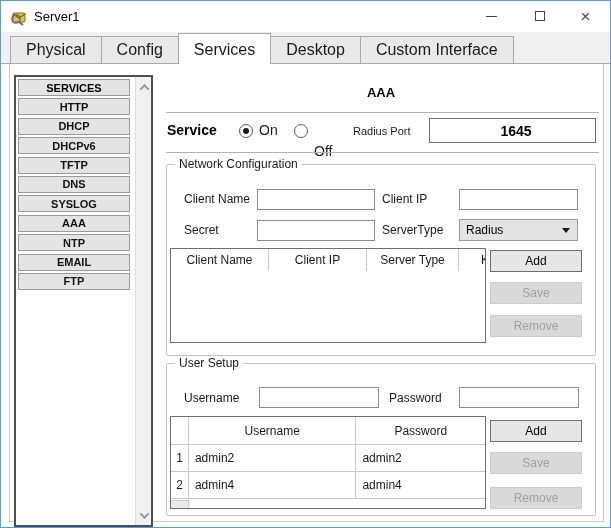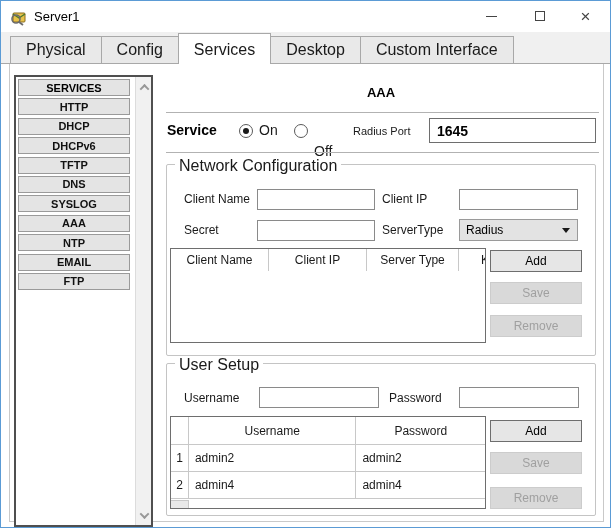--- a/index.html
+++ b/index.html
@@ -45,26 +45,26 @@
   .hline { position:absolute; left:165px; width:433px; height:1px; background:#b2b2b2; }
   .hl1 { top:111px; } .hl2 { top:151px; }
   .svc-label { position:absolute; left:166px; top:121px; font-size:14px; font-weight:bold; color:#000; }
   .radio { position:absolute; top:123px; width:14px; height:14px; border:1px solid #5a5a5a; border-radius:50%; background:#fff; }
   .radio .dot { position:absolute; left:3px; top:3px; width:6px; height:6px; border-radius:50%; background:#1a1a1a; }
   .r-on { left:238px; } .r-off { left:293px; }
   .rlbl { position:absolute; top:121px; font-size:14px; color:#1a1a1a; }
   .rlbl-on { left:258px; } .rlbl-off { left:313px;margin-top:21px; }
   .rp-label { position:absolute; left:352px; top:124px; font-size:11px; color:#1a1a1a; }
   .rp-input { position:absolute; left:428px; top:117px; width:167px; height:25px; border:1px solid #6e6e6e;
-              font-family:"Liberation Sans", sans-serif; font-size:14px; font-weight:bold; padding-left:7px; color:#000; background:#fff; }
+              font-family:"Liberation Sans", sans-serif; font-size:14px; font-weight:bold; padding-left:7px; color:#000; background:#fff;text-align:center; }
   
   .grp { position:absolute; left:165px; width:430px; border:1px solid #c4c4c4; border-radius:2px; background:#fff; }
   .grp-nc { top:163px; height:192px; }
   .grp-us { top:362px; height:153px; }
-  .grp-legend { position:absolute; left:8px; top:-8px; background:#fff; padding:0 4px; font-size:16px; color:#1a1a1a; }
+  .grp-legend { position:absolute; left:8px; top:-8px; background:#fff; padding:0 4px; font-size:12px; color:#1a1a1a; }
   .flabel { position:absolute; font-size:12px; color:#1a1a1a; }
   .finput { position:absolute; height:21px; border:1px solid #8a8a8a; background:#fff;
             font-family:"Liberation Sans", sans-serif; font-size:12px; padding-left:5px; }
   .dropdown { position:absolute; left:292px; top:54px; width:119px; height:22px; background:#e3e3e3;
               border:1px solid #9a9a9a; font-size:12px; display:flex; align-items:center; padding-left:6px; color:#000; }
   .dd-arrow { position:absolute; right:7px; top:8px; width:0; height:0;
               border-left:4px solid transparent; border-right:4px solid transparent; border-top:5px solid #1a1a1a; }
   
   .nc-table { position:absolute; left:3px; top:83px; width:316px; height:95px; border:1px solid #6e6e6e; background:#fff; overflow:hidden; }
   .nc-head { display:flex; height:22px; }

